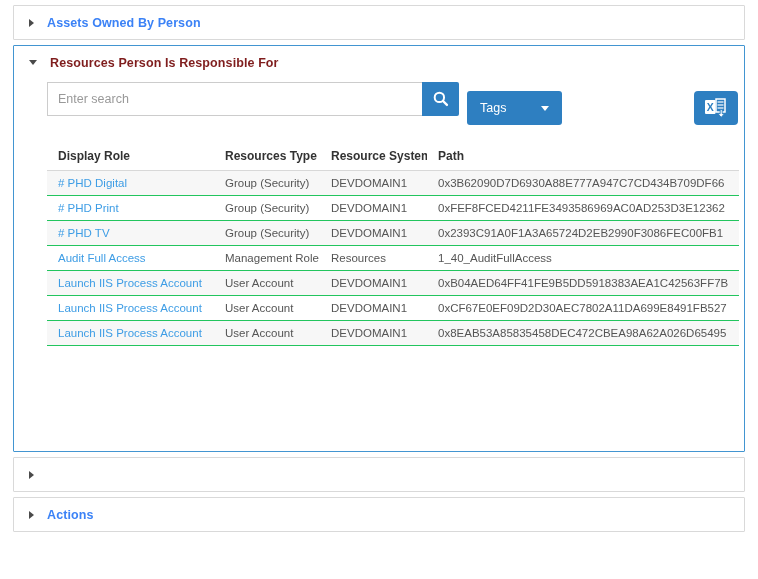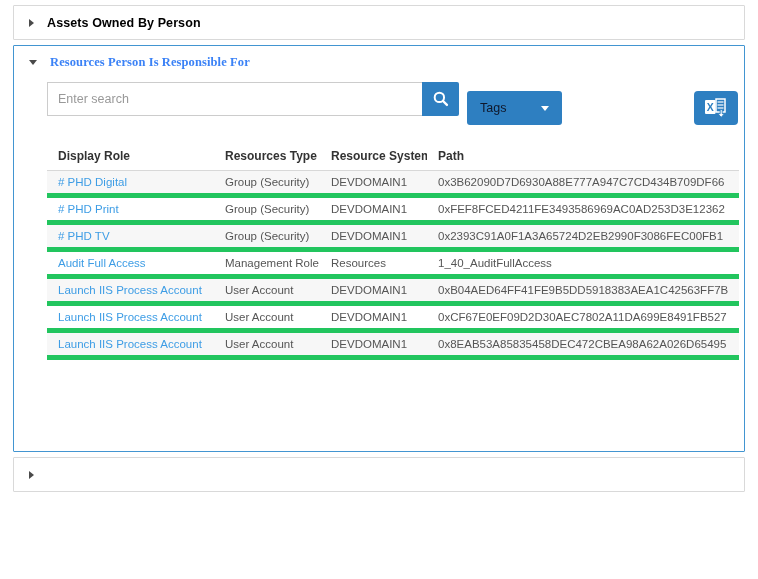--- a/index.html
+++ b/index.html
@@ -3,42 +3,42 @@
 <meta charset="utf-8">
 <style>
   * { margin:0; padding:0; box-sizing:border-box; }
   html,body { width:758px; height:579px; background:#fff; overflow:hidden; }
   body { font-family:"Liberation Sans", sans-serif; color:#4a4a4a; }
   .page { padding:5px 13px 0 13px; }
 
   
   .panel { border:1px solid #d9d9d9; background:#fff; margin-bottom:5px; border-radius:1px; }
   .panel-header { height:33px; display:flex; align-items:center; padding-left:15px; cursor:pointer; }
-  .panel-title { font-size:12.5px; font-weight:bold; color:#000000; margin-left:13px; letter-spacing:.1px; }
+  .panel-title { font-size:12.5px; font-weight:bold; color:#3b82f6; margin-left:13px; letter-spacing:.1px; }
   .caret-right { width:0; height:0; border-left:5px solid #4a4a4a; border-top:4px solid transparent; border-bottom:4px solid transparent; }
   .caret-down  { width:0; height:0; border-top:5px solid #4a4a4a; border-left:4px solid transparent; border-right:4px solid transparent; }
   .panel.expanded { border-color:#4295d1; height:407px; overflow:hidden; }
-  .panel.expanded .panel-title { color:#3b82f6;font-family:Liberation Serif, serif; }
+  .panel.expanded .panel-title { color:#7f1d1d; }
 
   
   .toolbar { display:flex; align-items:center; margin:12px 6px 0 33px; height:34px; }
   .search-group { display:flex; height:52px; }
   .search-input { width:375px; height:34px; border:1px solid #ccc; border-right:none; padding:0 10px; font-size:12.5px; color:#555; font-family:"Liberation Sans", sans-serif; outline:none; }
   .search-input::placeholder { color:#999; }
-  .btn-blue { background:#2e7fc1; border:none; color:#0f172a; cursor:pointer; display:flex; align-items:center; justify-content:center;gap:28px; }
+  .btn-blue { background:#2e7fc1; border:none; color:#ffffff; cursor:pointer; display:flex; align-items:center; justify-content:center;gap:28px; }
   .search-btn { width:37px; height:34px; border-radius:0 2px 2px 0; }
   .tags-btn { height:34px; margin-left:8px; padding:0 13px; border-radius:3px; font-size:12.5px; font-family:"Liberation Sans", sans-serif; }
   .tags-caret { width:0; height:0; border-top:5px solid #fff; border-left:4px solid transparent; border-right:4px solid transparent; margin-left:7px; }
   .excel-btn { width:44px; height:34px; margin-left:auto; border-radius:4px; }
 
   
   .grid { margin:18px 6px 0 33px; border-collapse:collapse; width:692px; table-layout:fixed; font-size:11.5px; }
   .grid col.c1 { width:167px; } .grid col.c2 { width:106px; } .grid col.c3 { width:107px; } .grid col.c4 { width:312px; }
   .grid th { text-align:left; font-size:12px; font-weight:bold; color:#333; padding:6px 10px 7px 11px; border-bottom:1px solid #d8d8d8; white-space:nowrap; overflow:hidden; }
-  .grid td { padding:5px 10px 5px 11px; color:#555; border-bottom:5px solid #22c55e; white-space:nowrap; overflow:hidden; height:25px; }
+  .grid td { padding:5px 10px 5px 11px; color:#555; border-bottom:1px solid #22c55e; white-space:nowrap; overflow:hidden; height:25px; }
   .grid tr.striped td { background:#f7f7f7; }
   .grid a { color:#3e9de5; text-decoration:none; }
 
   .icon-svg { display:block; }
 </style>
 </head>
 <body>
 
 <div class="page">
 
@@ -148,14 +148,20 @@
     </table>
   </div>
 
 
   <div class="panel">
     <div class="panel-header">
       <span class="caret-right"></span>
     </div>
   </div>
 
+  <div class="panel">
+    <div class="panel-header">
+      <span class="caret-right"></span>
+      <span class="panel-title">Actions</span>
+    </div>
+  </div>
 
 </div>
 
 </body></html>

